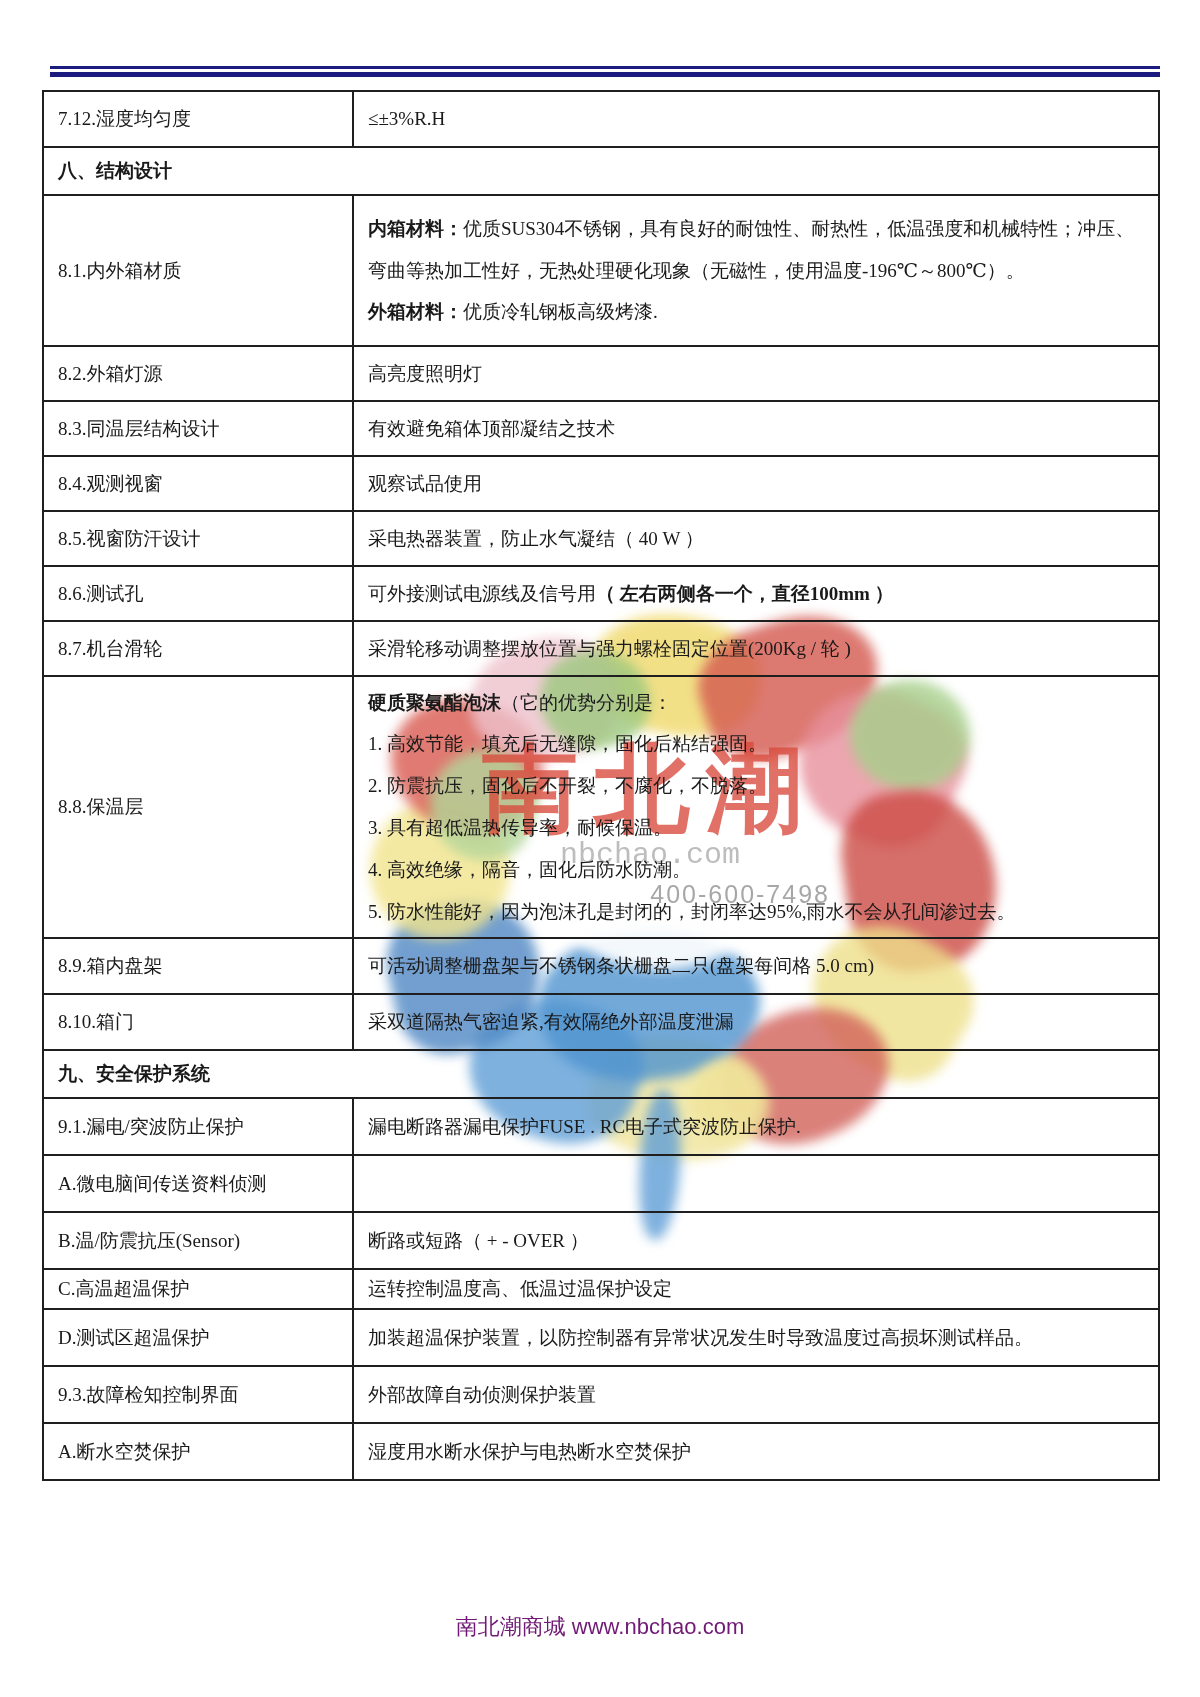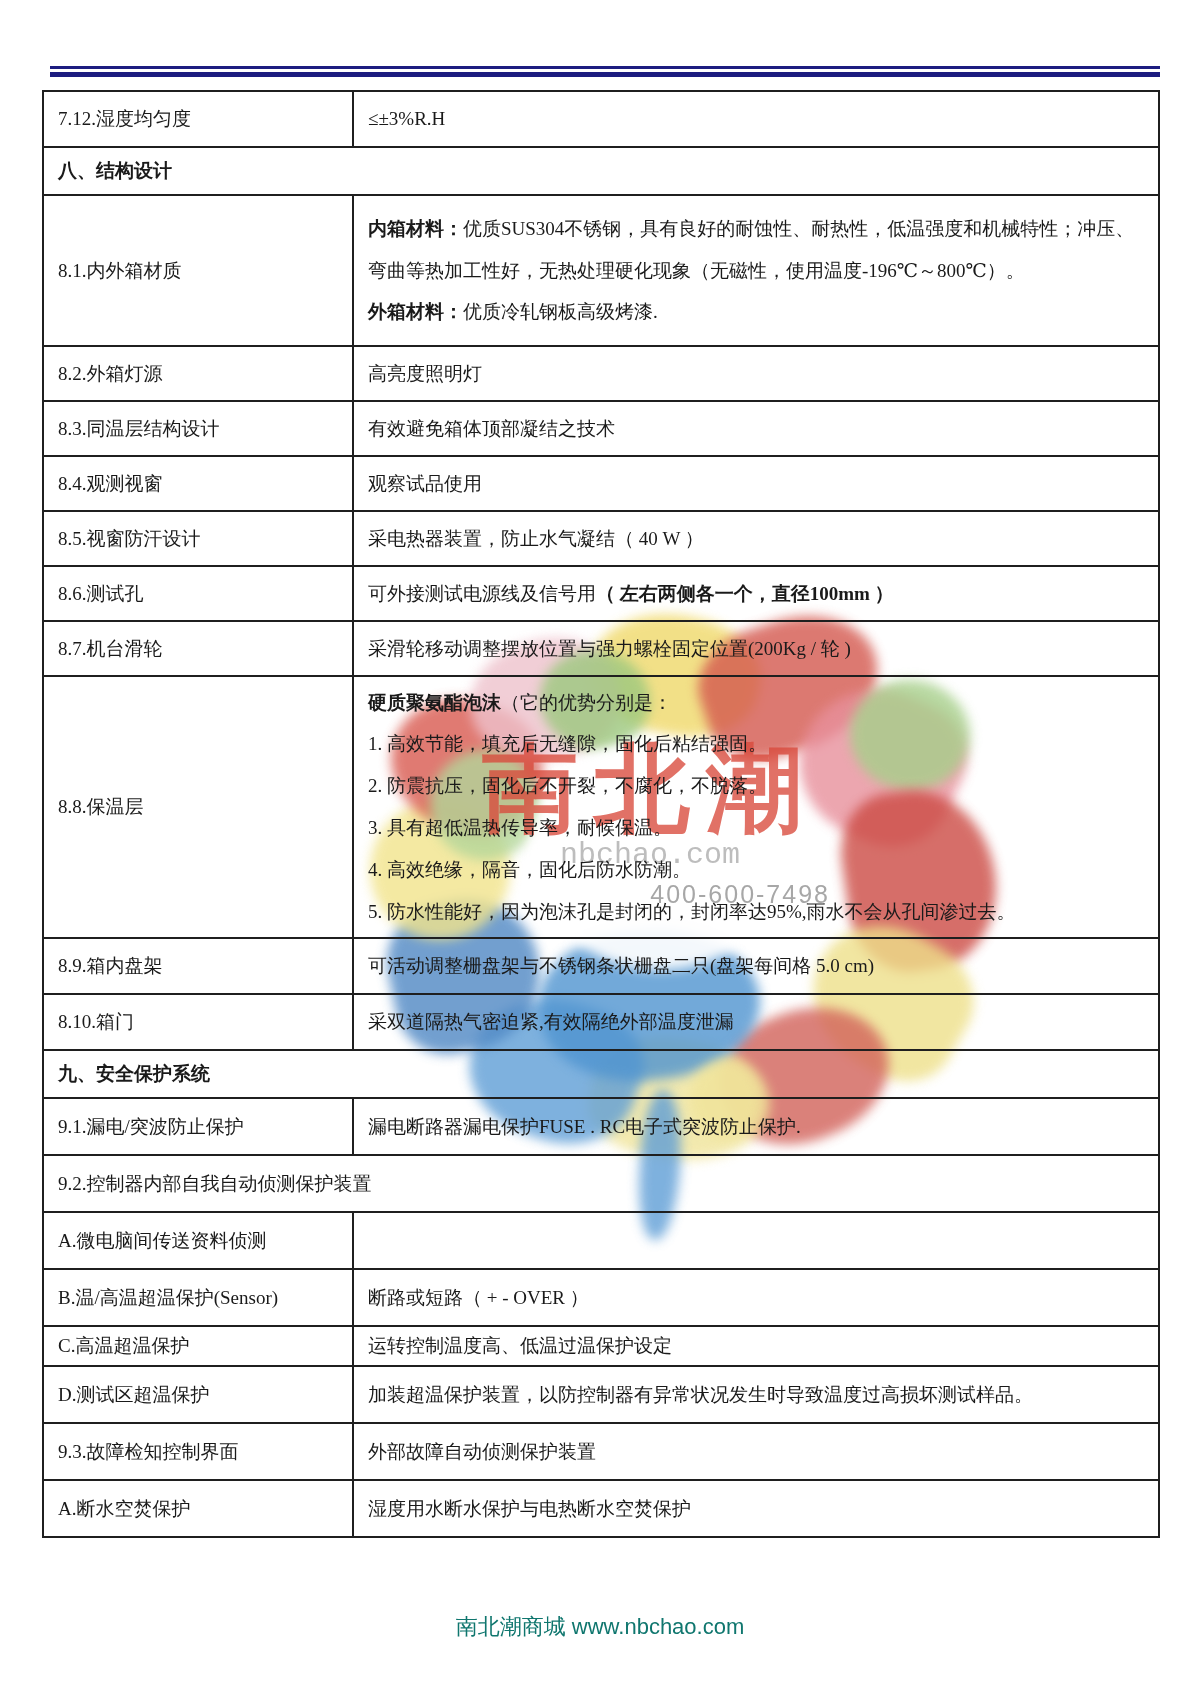--- a/index.html
+++ b/index.html
@@ -44,21 +44,21 @@
     padding:4px 13px 4px 14px;word-break:break-all;
   }
   td.lbl{width:281px;}
   td.val{padding-left:16px;}
   td.sec{font-weight:bold;font-size:21px;}
   .b{font-weight:bold;margin-top:15px;}
   .para{margin:0;line-height:2.2;}
   .r88line{line-height:2.2;}
   .foot{
     position:absolute;left:0;top:1612px;width:1200px;text-align:center;
-    font-size:22px;color:#0f766e;z-index:1;
+    font-size:22px;color:#701a75;z-index:1;
     font-family:"Liberation Sans","DejaVu Sans",sans-serif;
   }
 </style>
 </head>
 <body>
 
 <div class="watermark">
   <div class="blob" style="left:590px;top:615px;width:170px;height:120px;background:#f0d96a;border-radius:55% 45% 50% 50%;transform:rotate(12deg);"></div>
   <div class="blob" style="left:700px;top:620px;width:180px;height:130px;background:#d4584e;border-radius:45% 55% 60% 40%;transform:rotate(-18deg);"></div>
   <div class="blob" style="left:800px;top:690px;width:160px;height:150px;background:#e8909c;border-radius:60% 40% 45% 55%;transform:rotate(25deg);"></div>
@@ -149,28 +149,25 @@
     <td class="val">采双道隔热气密迫紧,有效隔绝外部温度泄漏</td>
   </tr>
   <tr style="height:48px">
     <td class="sec" colspan="2">九、安全保护系统</td>
   </tr>
   <tr style="height:57px">
     <td class="lbl">9.1.漏电/突波防止保护</td>
     <td class="val">漏电断路器漏电保护FUSE .  RC电子式突波防止保护.</td>
   </tr>
   <tr style="height:57px">
-    <td colspan="2">9.2.控制器内部自我自动侦测保护装置</td>
-  </tr>
-  <tr style="height:57px">
     <td class="lbl">A.微电脑间传送资料侦测</td>
     <td class="val"></td>
   </tr>
   <tr style="height:57px">
-    <td class="lbl">B.温/高温超温保护(Sensor)</td>
+    <td class="lbl">B.温/防震抗压(Sensor)</td>
     <td class="val">断路或短路（ + - OVER ）</td>
   </tr>
   <tr style="height:40px">
     <td class="lbl">C.高温超温保护</td>
     <td class="val">运转控制温度高、低温过温保护设定</td>
   </tr>
   <tr style="height:57px">
     <td class="lbl">D.测试区超温保护</td>
     <td class="val">加装超温保护装置，以防控制器有异常状况发生时导致温度过高损坏测试样品。</td>
   </tr>

